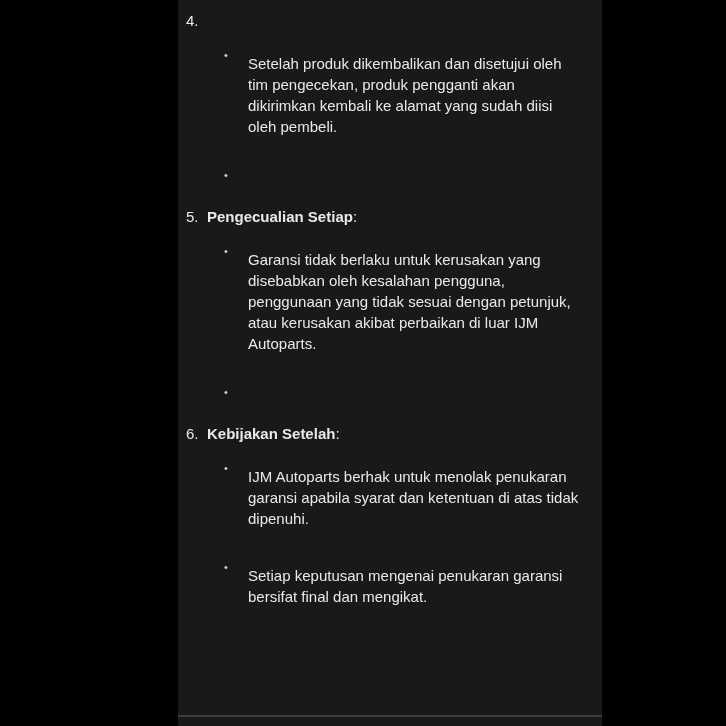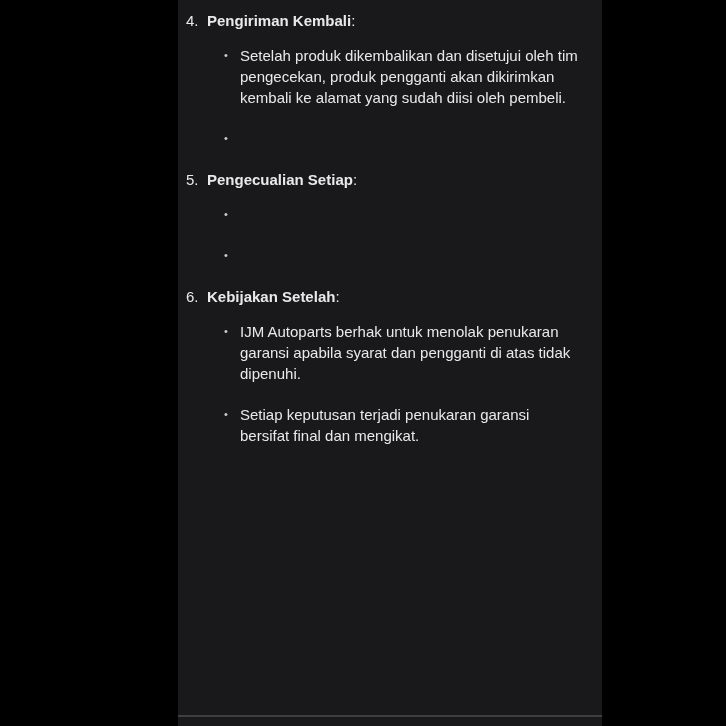--- a/index.html
+++ b/index.html
@@ -44,21 +44,21 @@
   }
   .bullet .dot {
     flex: none;
     width: 18px;
     font-size: 11px;
     line-height: 21px;
     color: var(--bullet, #cfcfd2);
     padding-left: 2px;
   }
   .bullet p {
-    margin: 0;
+    margin: 8px;
     font-size: 15px;
     line-height: 21px;
     max-width: 338px;
     color: var(--text, #e9e9eb);
   }
   .divider {
     position: absolute;
     left: 0;
     right: 0;
     bottom: 9px;
@@ -67,53 +67,53 @@
   }
 </style>
 </head>
 <body>
 
 <div class="doc-card">
 
   <section class="section">
     <div class="heading">
       <span class="num">4.</span>
-      <span><span class="title">Pengiriman Kembali</span><span class="suffix">:</span></span>
     </div>
     <div class="bullet">
       <span class="dot">•</span>
       <p>Setelah produk dikembalikan dan disetujui oleh tim pengecekan, produk pengganti akan dikirimkan kembali ke alamat yang sudah diisi oleh pembeli.</p>
     </div>
     <div class="bullet">
       <span class="dot">•</span>
     </div>
   </section>
 
   <section class="section">
     <div class="heading">
       <span class="num">5.</span>
       <span><span class="title">Pengecualian Setiap</span><span class="suffix">:</span></span>
     </div>
     <div class="bullet">
       <span class="dot">•</span>
+      <p>Garansi tidak berlaku untuk kerusakan yang disebabkan oleh kesalahan pengguna, penggunaan yang tidak sesuai dengan petunjuk, atau kerusakan akibat perbaikan di luar IJM Autoparts.</p>
     </div>
     <div class="bullet">
       <span class="dot">•</span>
     </div>
   </section>
 
   <section class="section">
     <div class="heading">
       <span class="num">6.</span>
       <span><span class="title">Kebijakan Setelah</span><span class="suffix">:</span></span>
     </div>
     <div class="bullet">
       <span class="dot">•</span>
-      <p>IJM Autoparts berhak untuk menolak penukaran garansi apabila syarat dan pengganti di atas tidak dipenuhi.</p>
+      <p>IJM Autoparts berhak untuk menolak penukaran garansi apabila syarat dan ketentuan di atas tidak dipenuhi.</p>
     </div>
     <div class="bullet">
       <span class="dot">•</span>
-      <p>Setiap keputusan terjadi penukaran garansi bersifat final dan mengikat.</p>
+      <p>Setiap keputusan mengenai penukaran garansi bersifat final dan mengikat.</p>
     </div>
   </section>
 
   <div class="divider"></div>
 </div>
 
 </body></html>

